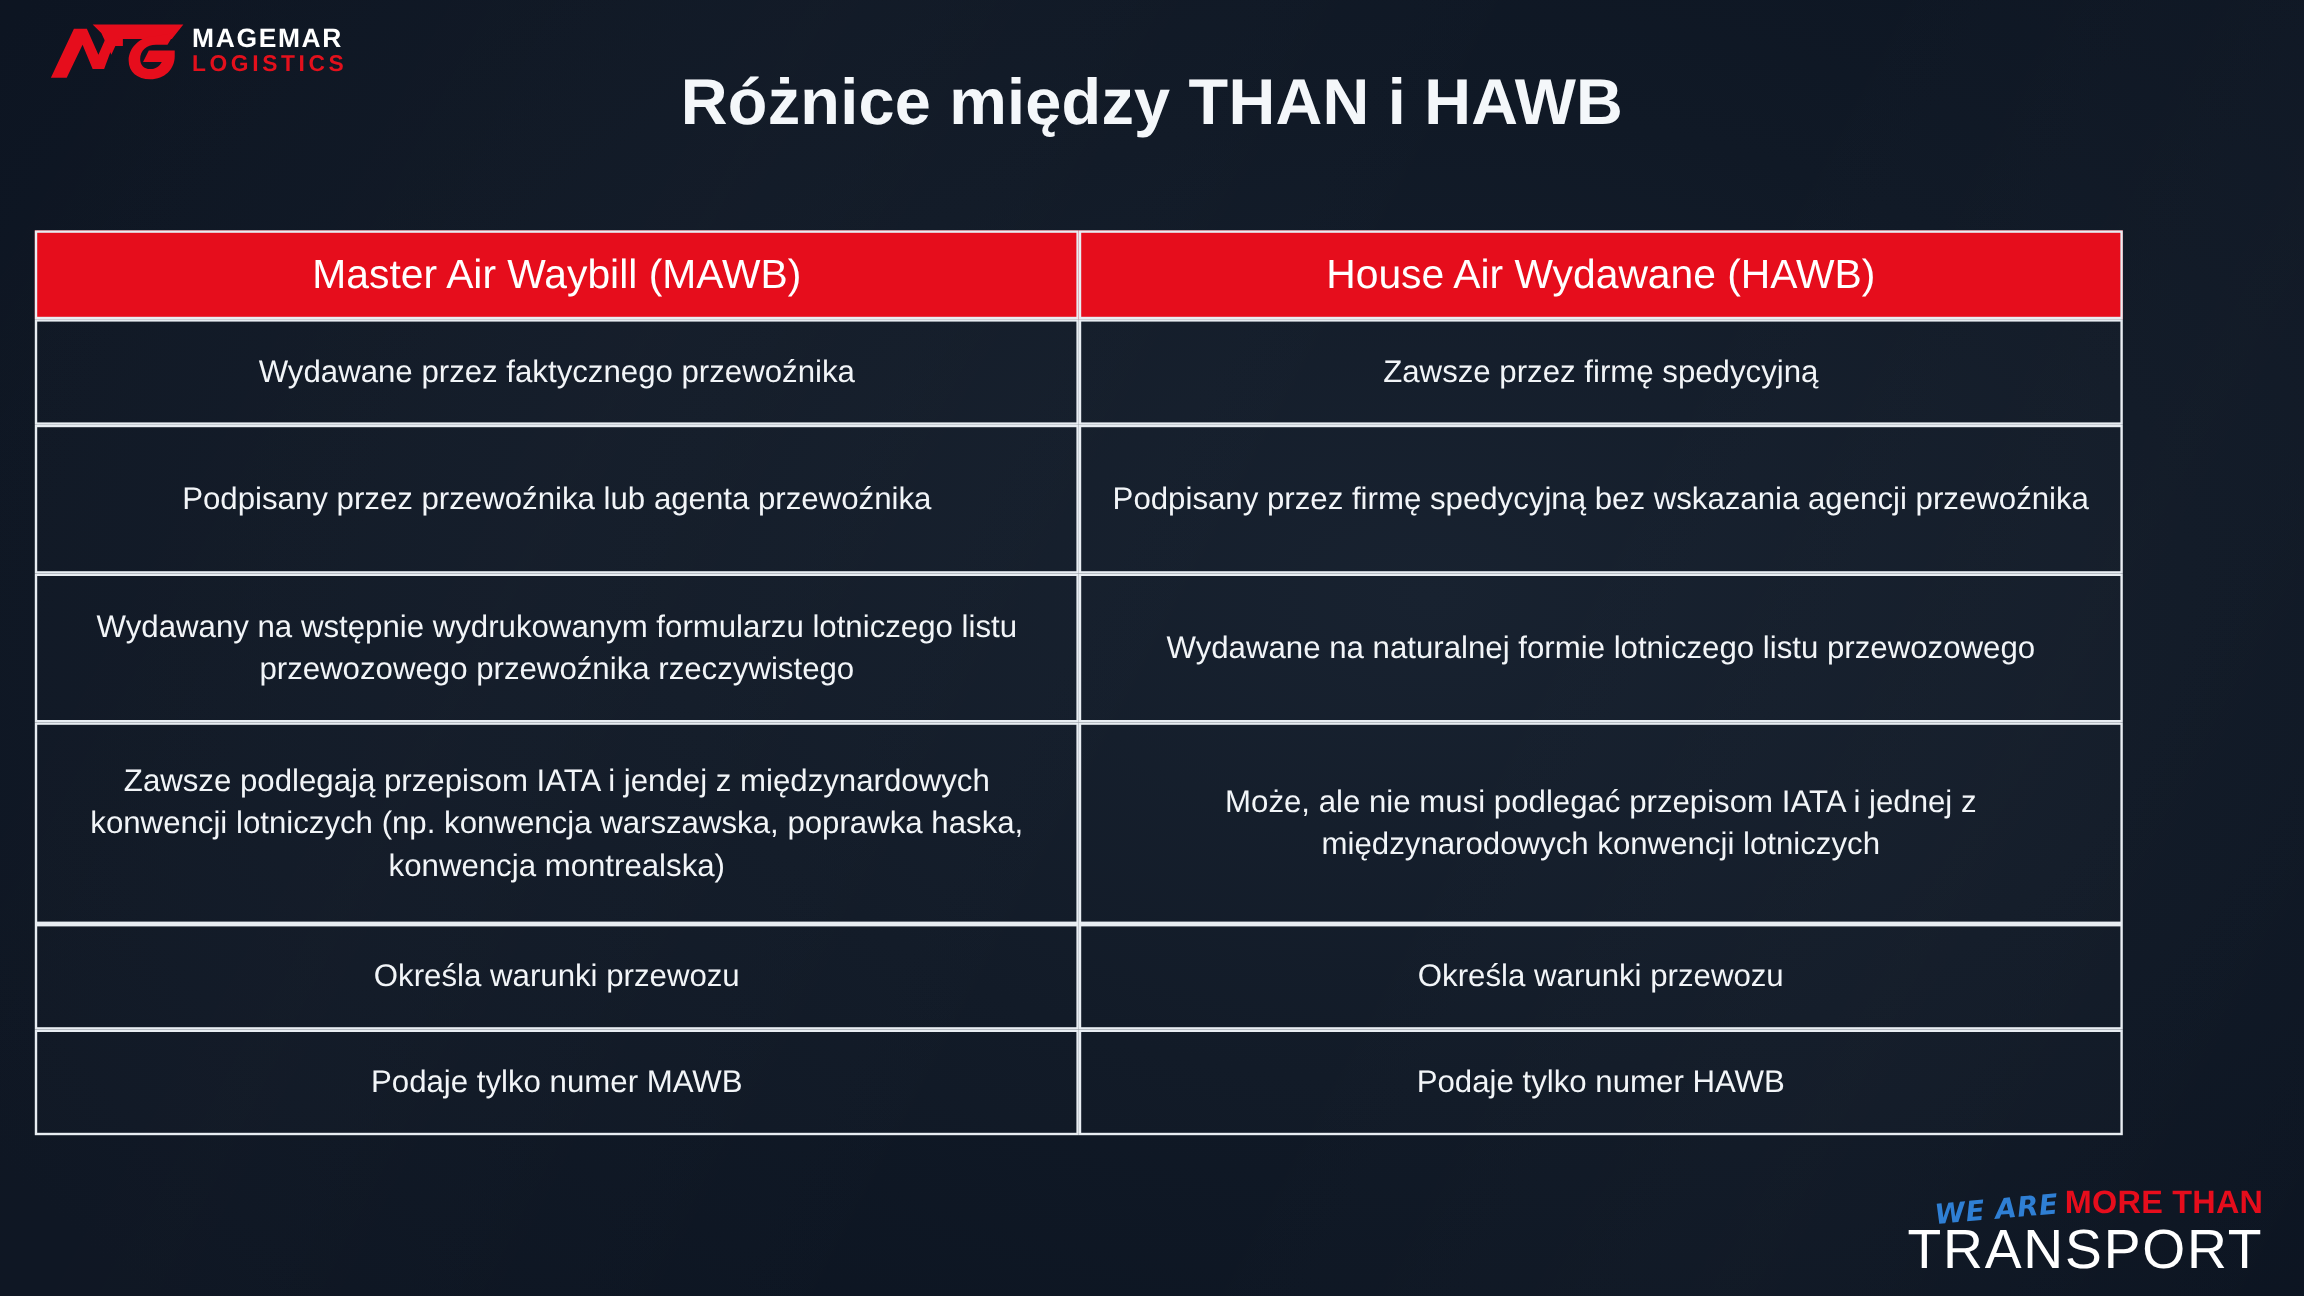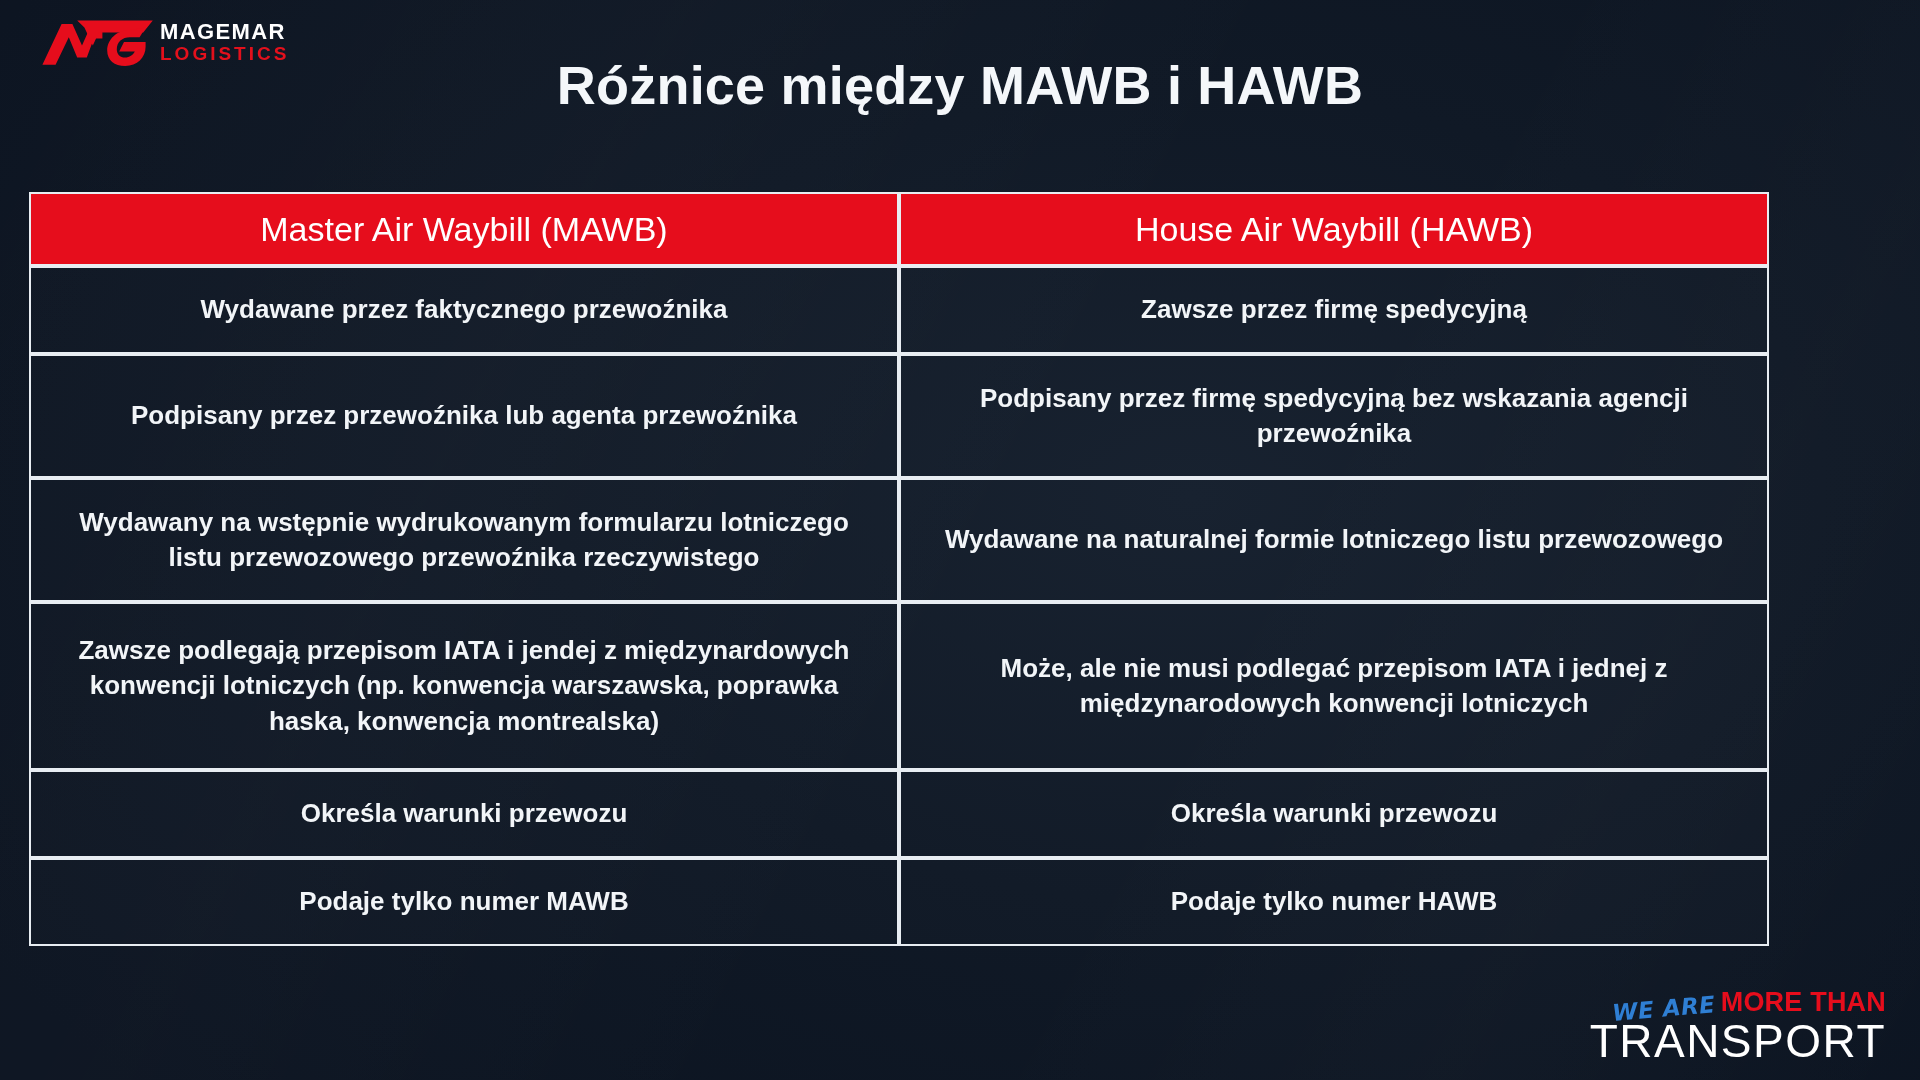--- a/index.html
+++ b/index.html
@@ -94,21 +94,21 @@
     background: #e60d1c;
     color: #ffffff;
     font-size: 34px;
     font-weight: normal;
     height: 62px;
     padding: 4px 10px;
   }
   .cmp-table td {
     background: rgba(255,255,255,0.012);
     font-size: 26px;
-    font-weight: bold;
+    font-weight: normal;
     padding: 14px 26px;
     line-height: 1.36;
   }
   .cmp-table tr.r-1 td { height: 56px; }
   .cmp-table tr.r-2 td { height: 92px; }
   .cmp-table tr.r-3 td { height: 92px; }
   .cmp-table tr.r-4 td { height: 136px; }
   .cmp-table tr.r-5 td { height: 56px; margin-left: 22px; }
   .cmp-table tr.r-6 td { height: 56px; }
 
@@ -163,27 +163,27 @@
         <path d="M62 10 L188 10 L172 30 L98 30 L88 52 L74 22 Z"></path>
         <path d="M150 26 C128 26 112 42 112 60 C112 76 124 86 142 86 C162 86 176 72 176 54 L176 46 L140 46 L132 62 L158 62 C155 68 149 72 142 72 C133 72 128 66 128 58 C128 46 137 38 150 38 L166 38 L176 22 Z"></path>
       </g>
     </svg>
     <div class="brand-words">
       <span class="brand-name">MAGEMAR</span>
       <span class="brand-sub">LOGISTICS</span>
     </div>
   </div>
 
-  <div class="slide-title">Różnice między MAWB i HAWB</div>
+  <div class="slide-title">Różnice między THAN i HAWB</div>
 
   <table class="cmp-table">
     <thead>
       <tr>
         <th>Master Air Waybill (MAWB)</th>
-        <th>House Air Waybill (HAWB)</th>
+        <th>House Air Wydawane (HAWB)</th>
       </tr>
     </thead>
     <tbody>
       <tr class="r-1">
         <td>Wydawane przez faktycznego przewoźnika</td>
         <td>Zawsze przez firmę spedycyjną</td>
       </tr>
       <tr class="r-2">
         <td>Podpisany przez przewoźnika lub agenta przewoźnika</td>
         <td>Podpisany przez firmę spedycyjną bez wskazania agencji przewoźnika</td>

